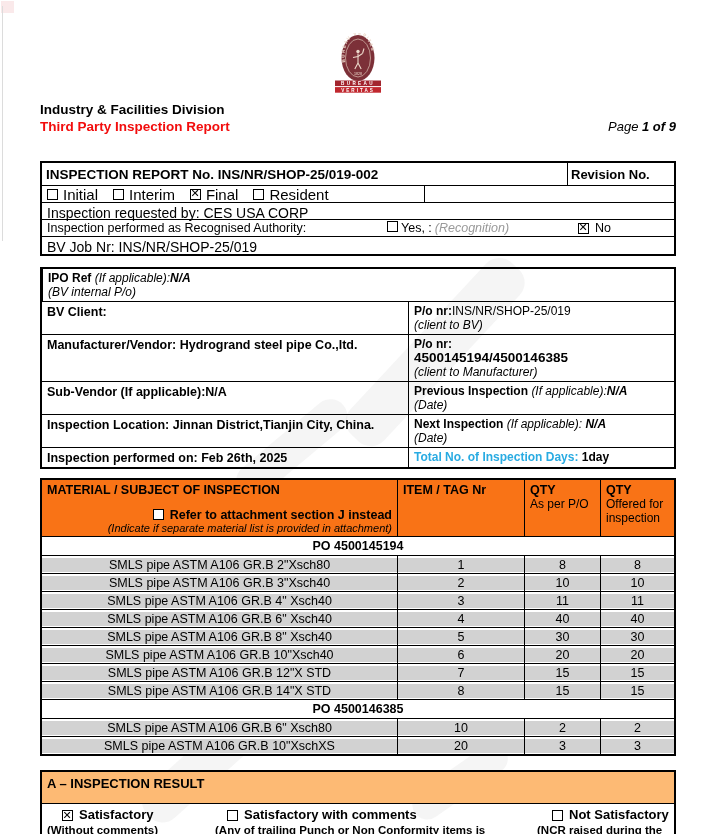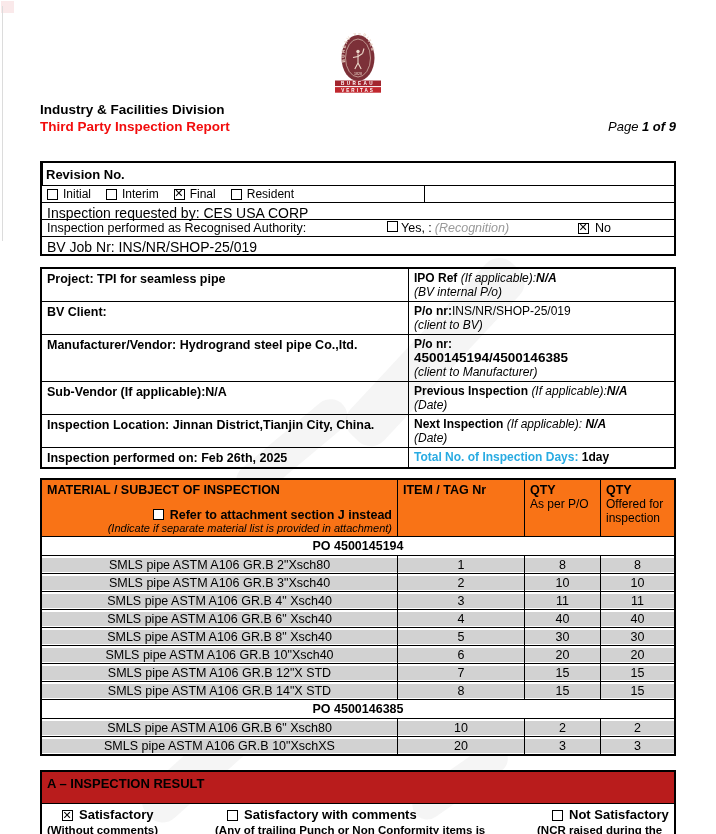--- a/index.html
+++ b/index.html
@@ -32,21 +32,21 @@
   
   .cb { display:inline-block; width:11px; height:11px; border:1.5px solid #000; background:#fff;
         vertical-align:-1px; position:relative; flex:none; }
   .cb.checked::after { content:"✕"; position:absolute; left:-0.5px; top:-3px; font-size:11px; font-weight:bold; }
 
   
   .t1 { margin-top:27px; border:2px solid #000; }
   .t1-r1 { display:flex; border-bottom:1px solid #000; }
   .t1-r1 .main { flex:1; font-size:13.5px; font-weight:bold; padding:4px 4px 3px; }
   .t1-r1 .rev  { width:107px; border-left:1px solid #000; font-size:13px; font-weight:bold; padding:4px 3px 3px; }
-  .t1-r2 { display:flex; align-items:center; border-bottom:1px solid #000; height:17px; font-size:12px; }
+  .t1-r2 { display:flex; align-items:center; border-bottom:1px solid #000; height:17px; font-size:15px; }
   .t1-r2 .types { display:flex; align-items:center; gap:15px; padding-left:5px; width:383px;
                   border-right:1px solid #000; height:100%; }
   .type-item { display:flex; align-items:center; gap:5px; }
   .t1-r3, .t1-r5 { font-size:14px; padding:2px 5px; height:17px; }
   .t1-r3 { border-bottom:1px solid #000; }
   .t1-r4 { display:flex; align-items:center; font-size:12.5px; height:17px; border-bottom:1px solid #000; padding:0 5px; }
   .t1-r4 .lbl { width:340px; }
   .t1-r4 .yes-grp { display:flex; gap:3px; }
   .t1-r4 .recog { color:#9a9a9a; font-style:italic; }
   .t1-r4 .no-grp { display:flex; align-items:center; gap:6px; margin-left:auto; margin-right:58px; }
@@ -79,21 +79,21 @@
            box-shadow: inset 0 2px 0 #fff, inset 0 -1px 0 #fff; }
   .m-row:last-child { border-bottom:none; }
   .m-row > div { font-size:12.5px; text-align:center; padding:2px 2px 1px; height:17px; }
   .m-row .c1 { width:355px; }
   .m-row .c2 { width:127px; border-left:1px solid #000; }
   .m-row .c3 { width:76px;  border-left:1px solid #000; }
   .m-row .c4 { flex:1;      border-left:1px solid #000; }
 
   
   .secA { margin-top:14px; border:2px solid #000; }
-  .secA-head { background:#b91c1c; font-size:13px; font-weight:bold; padding:4px 5px 12px; border-bottom:1px solid #000; }
+  .secA-head { background:#fdba74; font-size:13px; font-weight:bold; padding:4px 5px 12px; border-bottom:1px solid #000; }
   .secA-body { display:flex; padding:4px 5px 6px; min-height:46px; }
   .opt { font-size:11.5px; font-weight:bold; line-height:14px; }
   .opt .top { display:flex; align-items:center; gap:6px; font-size:13px; margin-bottom:1px;padding-left:15px; }
   .opt1 { width:168px; }
   .opt2 { width:280px; }
   .opt2 .top { padding-left:12px; }
   .opt3 { flex:1; padding-left:42px; }
 </style>
 </head>
 <body>
@@ -136,20 +136,21 @@
     <div class="division">Industry &amp; Facilities Division</div>
     <div class="title-row">
       <div class="report-title">Third Party Inspection Report</div>
       <div class="page-of">
         <span>Page </span><span class="num">1 of 9</span>
       </div>
     </div>
 
     <div class="t1">
       <div class="t1-r1">
+        <div class="main">INSPECTION REPORT No. INS/NR/SHOP-25/019-002</div>
         <div class="rev">Revision No.</div>
       </div>
       <div class="t1-r2">
         <div class="types">
           <span class="type-item">
             <span class="cb"></span>
             <span>Initial</span>
           </span>
           <span class="type-item">
             <span class="cb"></span>
@@ -176,21 +177,20 @@
         <span class="no-grp">
           <span class="cb checked"></span>
           <span>No</span>
         </span>
       </div>
       <div class="t1-r5">BV Job Nr: INS/NR/SHOP-25/019</div>
     </div>
 
     <div class="t2">
       <div class="t2-row h33">
-        <div class="t2-left">Project: TPI for seamless pipe</div>
         <div class="t2-right">
           <div><span class="b">IPO Ref </span><span class="i">(If applicable):</span><span class="bi">N/A</span></div>
           <div class="i">(BV internal P/o)</div>
         </div>
       </div>
       <div class="t2-row h33">
         <div class="t2-left">BV Client:</div>
         <div class="t2-right">
           <div><span class="b">P/o nr:</span><span>INS/NR/SHOP-25/019</span></div>
           <div class="i">(client to BV)</div>

